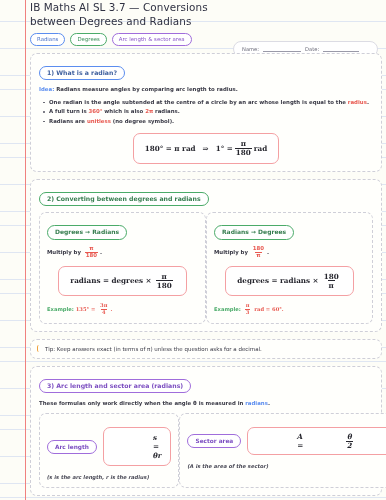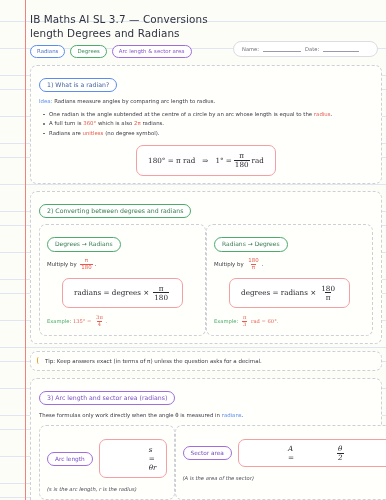--- a/index.html
+++ b/index.html
@@ -23,21 +23,20 @@
     background:#f0817e;
   }
   .sheet{
     position:absolute;left:30px;top:0;right:4px;bottom:0;
   }
   
   .title{
     font-family:"DejaVu Sans", sans-serif;
     font-size:10.4px;line-height:14.1px;color:#2f3142;
     letter-spacing:.1px;
-    padding-top:12px;
   }
   .chips-row{
     display:flex;align-items:center;gap:5px;margin-top:5px;
   }
   .chip{
     border-radius:9px;padding:1.5px 6px 2px;
     font-size:5.4px;line-height:7px;white-space:nowrap;
     background:#fff;
   }
   .chip.blue{border:.8px solid #5b8def;color:#4a73c8;}
@@ -49,21 +48,21 @@
     border:.7px solid #dcdce4;border-radius:8px;background:#fff;
     display:flex;align-items:center;gap:4px;
     padding:0 8px;font-size:5.2px;color:#6a6a78;
   }
   .blank{display:inline-block;border-bottom:.7px solid #9a9aa8;width:38px;height:5px;}
   .blank.short{width:36px;}
   
   .card{
     border:.8px dashed #cfcfd8;border-radius:7px;background:#fffffc;
     margin-top:7px;padding:6px 8px 7px;
-    box-sizing:border-box;position:relative;
+    box-sizing:border-box;position:relative;font-weight:bold;
   }
   .sec-head{
     display:inline-block;border-radius:9px;
     padding:2px 7px 2.5px;background:#fff;
     font-size:6.2px;line-height:8px;
   }
   .sec-head.blue{border:.9px solid #5b8def;color:#41619f;}
   .sec-head.green{border:.9px solid #4bab69;color:#367d4f;}
   .sec-head.purple{border:.9px solid #a06ddb;color:#7b4dc0;}
   .idea{font-size:5.4px;line-height:7.5px;color:#3a3a46;margin-top:6px;}
@@ -131,21 +130,21 @@
 </head>
 <body>
 
 <div class="paper"></div>
 <div class="margin-line"></div>
 
 <div class="sheet">
 
   <div class="title">
     <div>IB Maths AI SL 3.7 — Conversions</div>
-    <div>length Degrees and Radians</div>
+    <div>between Degrees and Radians</div>
   </div>
 
   <div class="chips-row">
     <span class="chip blue">Radians</span>
     <span class="chip green">Degrees</span>
     <span class="chip purple">Arc length &amp; sector area</span>
   </div>
 
   <div class="namedate">
     <span>Name:</span>

